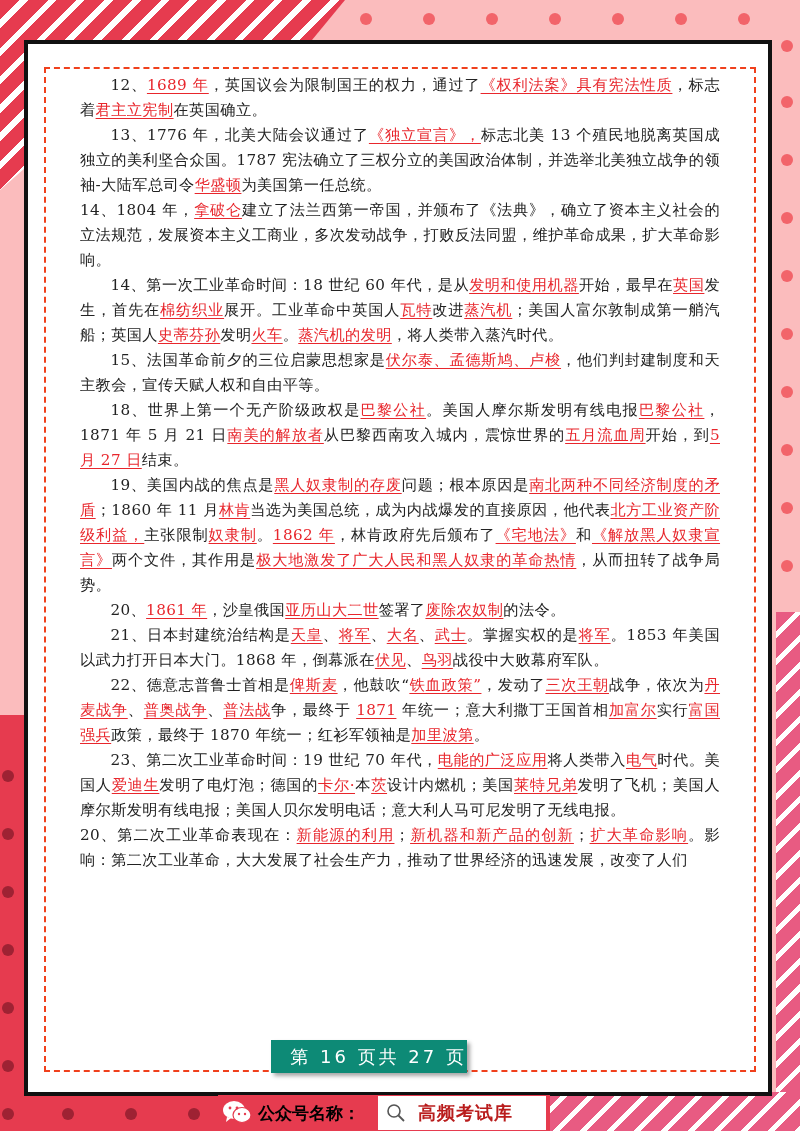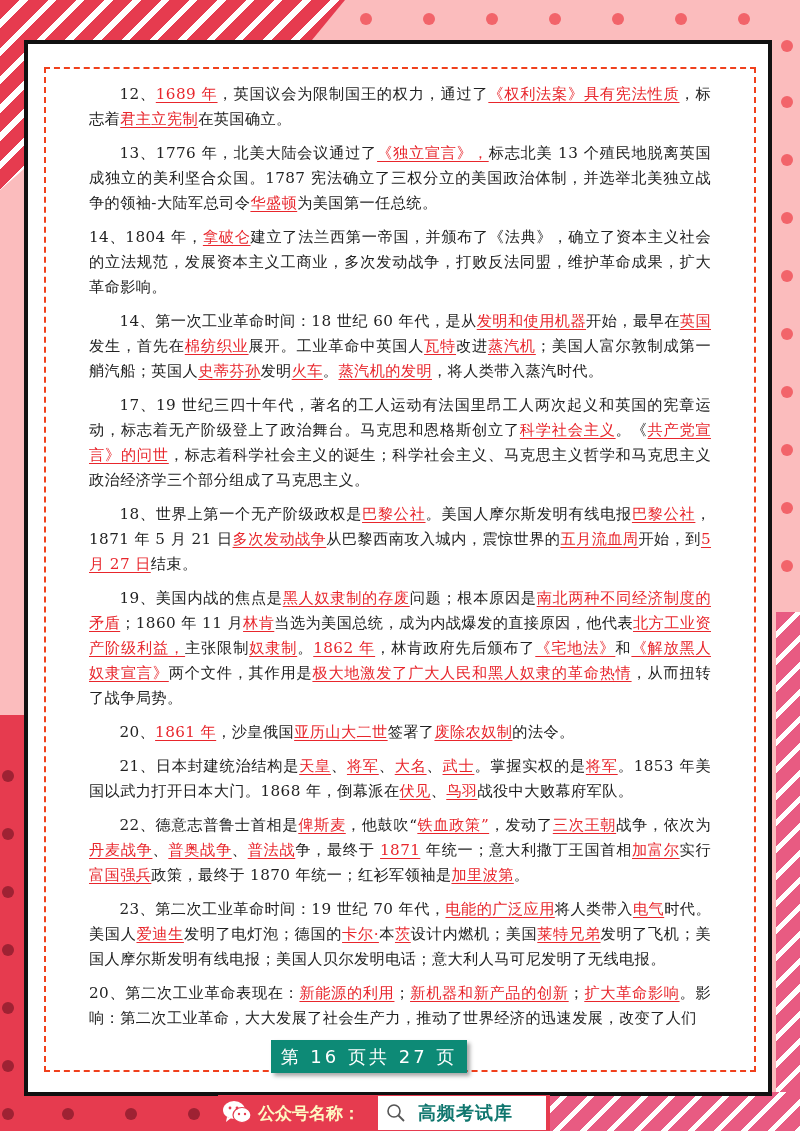--- a/index.html
+++ b/index.html
@@ -53,54 +53,54 @@
   .dashed {
     position: absolute; left: 44px; top: 67px; width: 712px; height: 1005px;
     border: 2px dashed #f0401c; box-sizing: border-box;
   }
   
   .content {
     position: absolute; left: 80px; top: 73px; width: 640px;
     font-size: 15.2px; line-height: 25px; color: #222;
     text-align: justify; letter-spacing: 0.4px;
   }
-  .content p { margin: 9px; }
+  .content p { margin: 0; }
   .content p.indent { text-indent: 2em; }
   .hl { color: #e8262c; text-decoration: underline; text-underline-offset: 3px; }
   
   .page-num {
     position: absolute; left: 271px; top: 1040px; width: 196px; height: 33px;
     background: #0d8a76; color: #fff;
     font-family: "DejaVu Sans", "Liberation Sans", sans-serif;
-    font-size: 18px; line-height: 33px; text-align: center; letter-spacing: 3px;
+    font-size: 18px; line-height: 33px; text-align: right; letter-spacing: 3px;
     box-shadow: 3px 3px 4px rgba(0,0,0,0.35);
   }
   
   .banner {
     position: absolute; left: 218px; top: 1095px; width: 332px; height: 36px;
     background: #e63b4f;
   }
   .banner-icon {
     position: absolute; left: 4px; top: 4px; width: 30px; height: 26px;
   }
   .banner-label {
     position: absolute; left: 40px; top: 0; height: 36px; line-height: 36px;
-    color: #fef9c3; font-weight: bold; font-size: 17px;
+    color: #000000; font-weight: bold; font-size: 17px;
     font-family: "DejaVu Sans", "Liberation Sans", sans-serif;
   }
   .banner-search {
     position: absolute; left: 160px; top: 1px; width: 168px; height: 34px;
     background: #fff; box-sizing: border-box;
   }
   .search-icon {
     position: absolute; left: 8px; top: 7px; width: 20px; height: 20px;
   }
   .banner-value {
     position: absolute; left: 40px; top: 0; height: 34px; line-height: 34px;
-    color: #0f766e; font-weight: bold; font-size: 18px; letter-spacing: 1px;
+    color: #b91c1c; font-weight: bold; font-size: 18px; letter-spacing: 1px;
     font-family: "DejaVu Sans", "Liberation Sans", sans-serif;
   }
 </style>
 </head>
 <body>
 
 <div class="bg-stripes-top"></div>
 <div class="bg-stripes-tl-side"></div>
 <div class="bg-pink-dots">
   <span class="dot" style="left:50px;top:13px"></span>
@@ -141,22 +141,22 @@
 <div class="bg-stripes-br-bottom"></div>
 
 <div class="card"></div>
 <div class="dashed"></div>
 
 <div class="content" id="content">
     <p class="indent"><span>12、</span><span class="hl">1689 年</span><span>，英国议会为限制国王的权力，通过了</span><span class="hl">《权利法案》具有宪法性质</span><span>，标志着</span><span class="hl">君主立宪制</span><span>在英国确立。</span></p>
     <p class="indent"><span>13、1776 年，北美大陆会议通过了</span><span class="hl">《独立宣言》，</span><span>标志北美 13 个殖民地脱离英国成独立的美利坚合众国。1787 宪法确立了三权分立的美国政治体制，并选举北美独立战争的领袖-大陆军总司令</span><span class="hl">华盛顿</span><span>为美国第一任总统。</span></p>
     <p><span>14、1804 年，</span><span class="hl">拿破仑</span><span>建立了法兰西第一帝国，并颁布了《法典》，确立了资本主义社会的立法规范，发展资本主义工商业，多次发动战争，打败反法同盟，维护革命成果，扩大革命影响。</span></p>
     <p class="indent"><span>14、第一次工业革命时间：18 世纪 60 年代，是从</span><span class="hl">发明和使用机器</span><span>开始，最早在</span><span class="hl">英国</span><span>发生，首先在</span><span class="hl">棉纺织业</span><span>展开。工业革命中英国人</span><span class="hl">瓦特</span><span>改进</span><span class="hl">蒸汽机</span><span>；美国人富尔敦制成第一艄汽船；英国人</span><span class="hl">史蒂芬孙</span><span>发明</span><span class="hl">火车</span><span>。</span><span class="hl">蒸汽机的发明</span><span>，将人类带入蒸汽时代。</span></p>
-    <p class="indent"><span>17、19 世纪三四十年代，著名的工人运动有法国里昂工人两次起义和英国的宪章运动，标志着无产阶级登上了政治舞台。马克思和恩格斯创立了</span><span class="hl">科学社会主义</span><span>。《</span><span class="hl">共产党宣言》的问世</span><span>，标志着科学社会主义的诞生；科学社会主义、马克思主义哲学和马克思主义政治经济学三个部分组成了马克思主义。</span></p>
-    <p class="indent"><span>18、世界上第一个无产阶级政权是</span><span class="hl">巴黎公社</span><span>。美国人摩尔斯发明有线电报</span><span class="hl">巴黎公社</span><span>，1871 年 5 月 21 日</span><span class="hl">多次发动战争</span><span>从巴黎西南攻入城内，震惊世界的</span><span class="hl">五月流血周</span><span>开始，到</span><span class="hl">5 月 27 日</span><span>结束。</span></p>
+    <p class="indent"><span>15、法国革命前夕的三位启蒙思想家是</span><span class="hl">伏尔泰、孟德斯鸠、卢梭</span><span>，他们判封建制度和天主教会，宣传天赋人权和自由平等。</span></p>
+    <p class="indent"><span>18、世界上第一个无产阶级政权是</span><span class="hl">巴黎公社</span><span>。美国人摩尔斯发明有线电报</span><span class="hl">巴黎公社</span><span>，1871 年 5 月 21 日</span><span class="hl">南美的解放者</span><span>从巴黎西南攻入城内，震惊世界的</span><span class="hl">五月流血周</span><span>开始，到</span><span class="hl">5 月 27 日</span><span>结束。</span></p>
     <p class="indent"><span>19、美国内战的焦点是</span><span class="hl">黑人奴隶制的存废</span><span>问题；根本原因是</span><span class="hl">南北两种不同经济制度的矛盾</span><span>；1860 年 11 月</span><span class="hl">林肯</span><span>当选为美国总统，成为内战爆发的直接原因，他代表</span><span class="hl">北方工业资产阶级利益，</span><span>主张限制</span><span class="hl">奴隶制</span><span>。</span><span class="hl">1862 年</span><span>，林肯政府先后颁布了</span><span class="hl">《宅地法》</span><span>和</span><span class="hl">《解放黑人奴隶宣言》</span><span>两个文件，其作用是</span><span class="hl">极大地激发了广大人民和黑人奴隶的革命热情</span><span>，从而扭转了战争局势。</span></p>
     <p class="indent"><span>20、</span><span class="hl">1861 年</span><span>，沙皇俄国</span><span class="hl">亚历山大二世</span><span>签署了</span><span class="hl">废除农奴制</span><span>的法令。</span></p>
     <p class="indent"><span>21、日本封建统治结构是</span><span class="hl">天皇</span><span>、</span><span class="hl">将军</span><span>、</span><span class="hl">大名</span><span>、</span><span class="hl">武士</span><span>。掌握实权的是</span><span class="hl">将军</span><span>。1853 年美国以武力打开日本大门。1868 年，倒幕派在</span><span class="hl">伏见</span><span>、</span><span class="hl">鸟羽</span><span>战役中大败幕府军队。</span></p>
     <p class="indent"><span>22、德意志普鲁士首相是</span><span class="hl">俾斯麦</span><span>，他鼓吹“</span><span class="hl">铁血政策”</span><span>，发动了</span><span class="hl">三次王朝</span><span>战争，依次为</span><span class="hl">丹麦战争</span><span>、</span><span class="hl">普奥战争</span><span>、</span><span class="hl">普法战</span><span>争，最终于 </span><span class="hl">1871</span><span> 年统一；意大利撒丁王国首相</span><span class="hl">加富尔</span><span>实行</span><span class="hl">富国强兵</span><span>政策，最终于 1870 年统一；红衫军领袖是</span><span class="hl">加里波第</span><span>。</span></p>
     <p class="indent"><span>23、第二次工业革命时间：19 世纪 70 年代，</span><span class="hl">电能的广泛应用</span><span>将人类带入</span><span class="hl">电气</span><span>时代。美国人</span><span class="hl">爱迪生</span><span>发明了电灯泡；德国的</span><span class="hl">卡尔·</span><span>本</span><span class="hl">茨</span><span>设计内燃机；美国</span><span class="hl">莱特兄弟</span><span>发明了飞机；美国人摩尔斯发明有线电报；美国人贝尔发明电话；意大利人马可尼发明了无线电报。</span></p>
     <p><span>20、第二次工业革命表现在：</span><span class="hl">新能源的利用</span><span>；</span><span class="hl">新机器和新产品的创新</span><span>；</span><span class="hl">扩大革命影响</span><span>。影响：第二次工业革命，大大发展了社会生产力，推动了世界经济的迅速发展，改变了人们</span></p>
   </div>
 
 <div class="page-num">第 16 页共 27 页</div>
 

